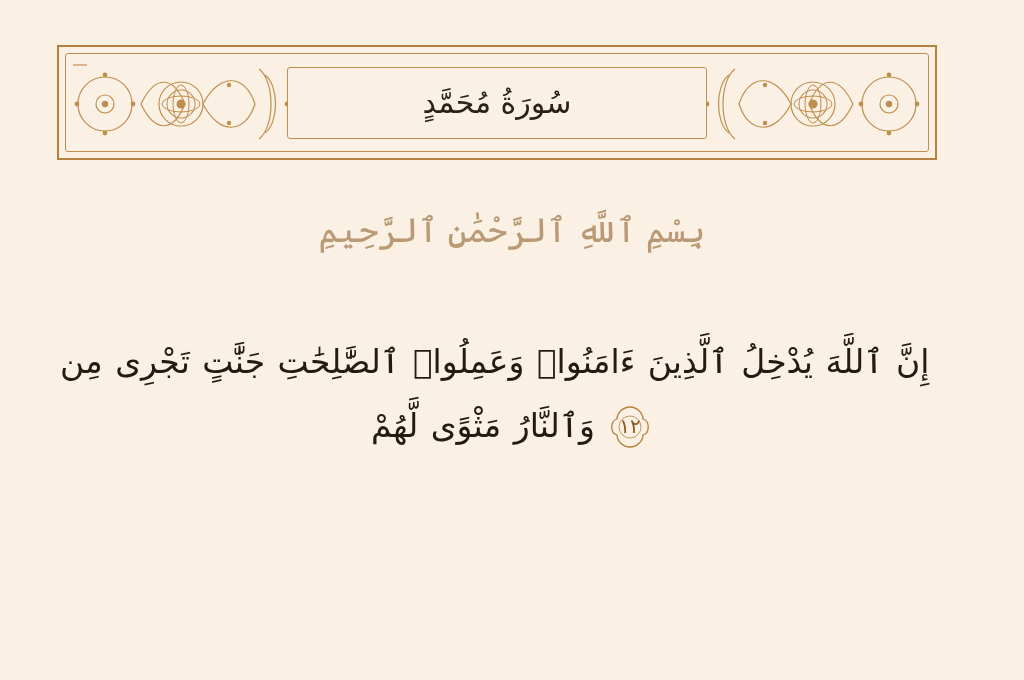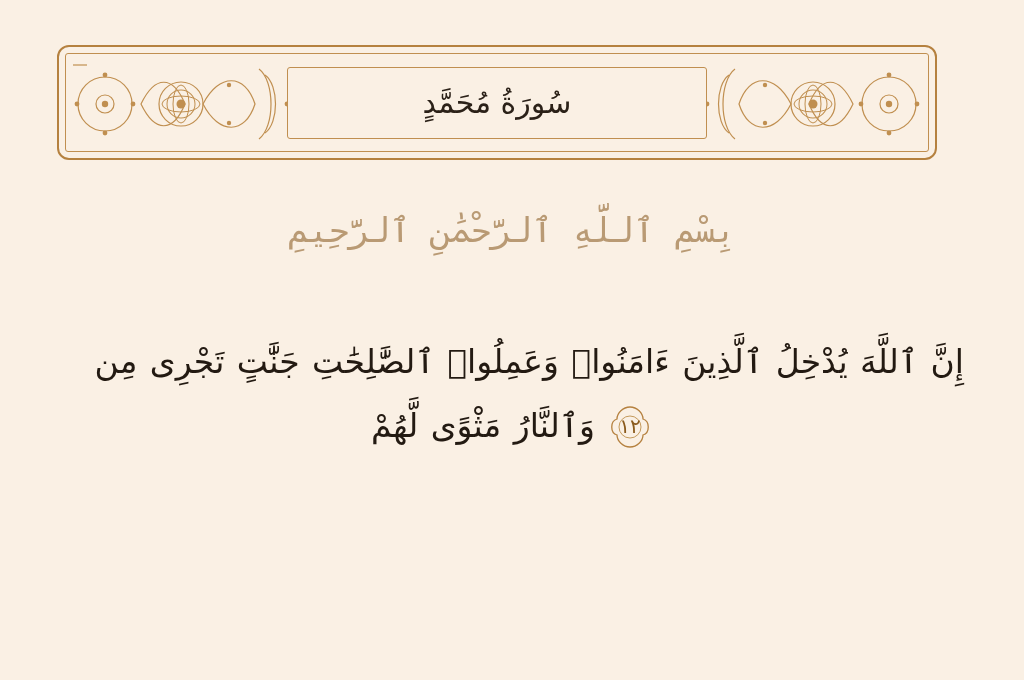--- a/index.html
+++ b/index.html
@@ -16,21 +16,21 @@
   }
 
   
   .banner {
     position: absolute;
     left: 57px;
     top: 45px;
     width: 880px;
     height: 115px;
     border: 2px solid #b5813f;
-    border-radius: 12px;
+    border-radius: 0;
     box-sizing: border-box;
     background: #faf0e4;
     padding-left: 20px;
   }
   .banner-inner {
     position: absolute;
     left: 6px;
     top: 6px;
     right: 6px;
     bottom: 6px;
@@ -71,35 +71,35 @@
   .orn.left  { left: 10px; }
   .orn.right { right: 10px; }
 
   
   .basmala {
     position: absolute;
     left: 0;
     right: 0;
     top: 210px;
     text-align: center;
-    font-family: Liberation Mono, monospace;
+    font-family: Liberation Sans, sans-serif;
     font-size: 34px;
     color: #b99a74;
     direction: rtl;
     letter-spacing: 0;
   }
 
   
   .verse-block {
     position: absolute;
     left: 60px;
     right: 60px;
     top: 330px;
     direction: rtl;
-    text-align: right;
+    text-align: left;
     color: #231a12;
     font-family: "DejaVu Sans", "Liberation Sans", sans-serif;
     font-size: 33px;
     line-height: 1.95;
     word-spacing: 2px;
   }
   .verse-line {
     display: block;
     white-space: nowrap;
   }

